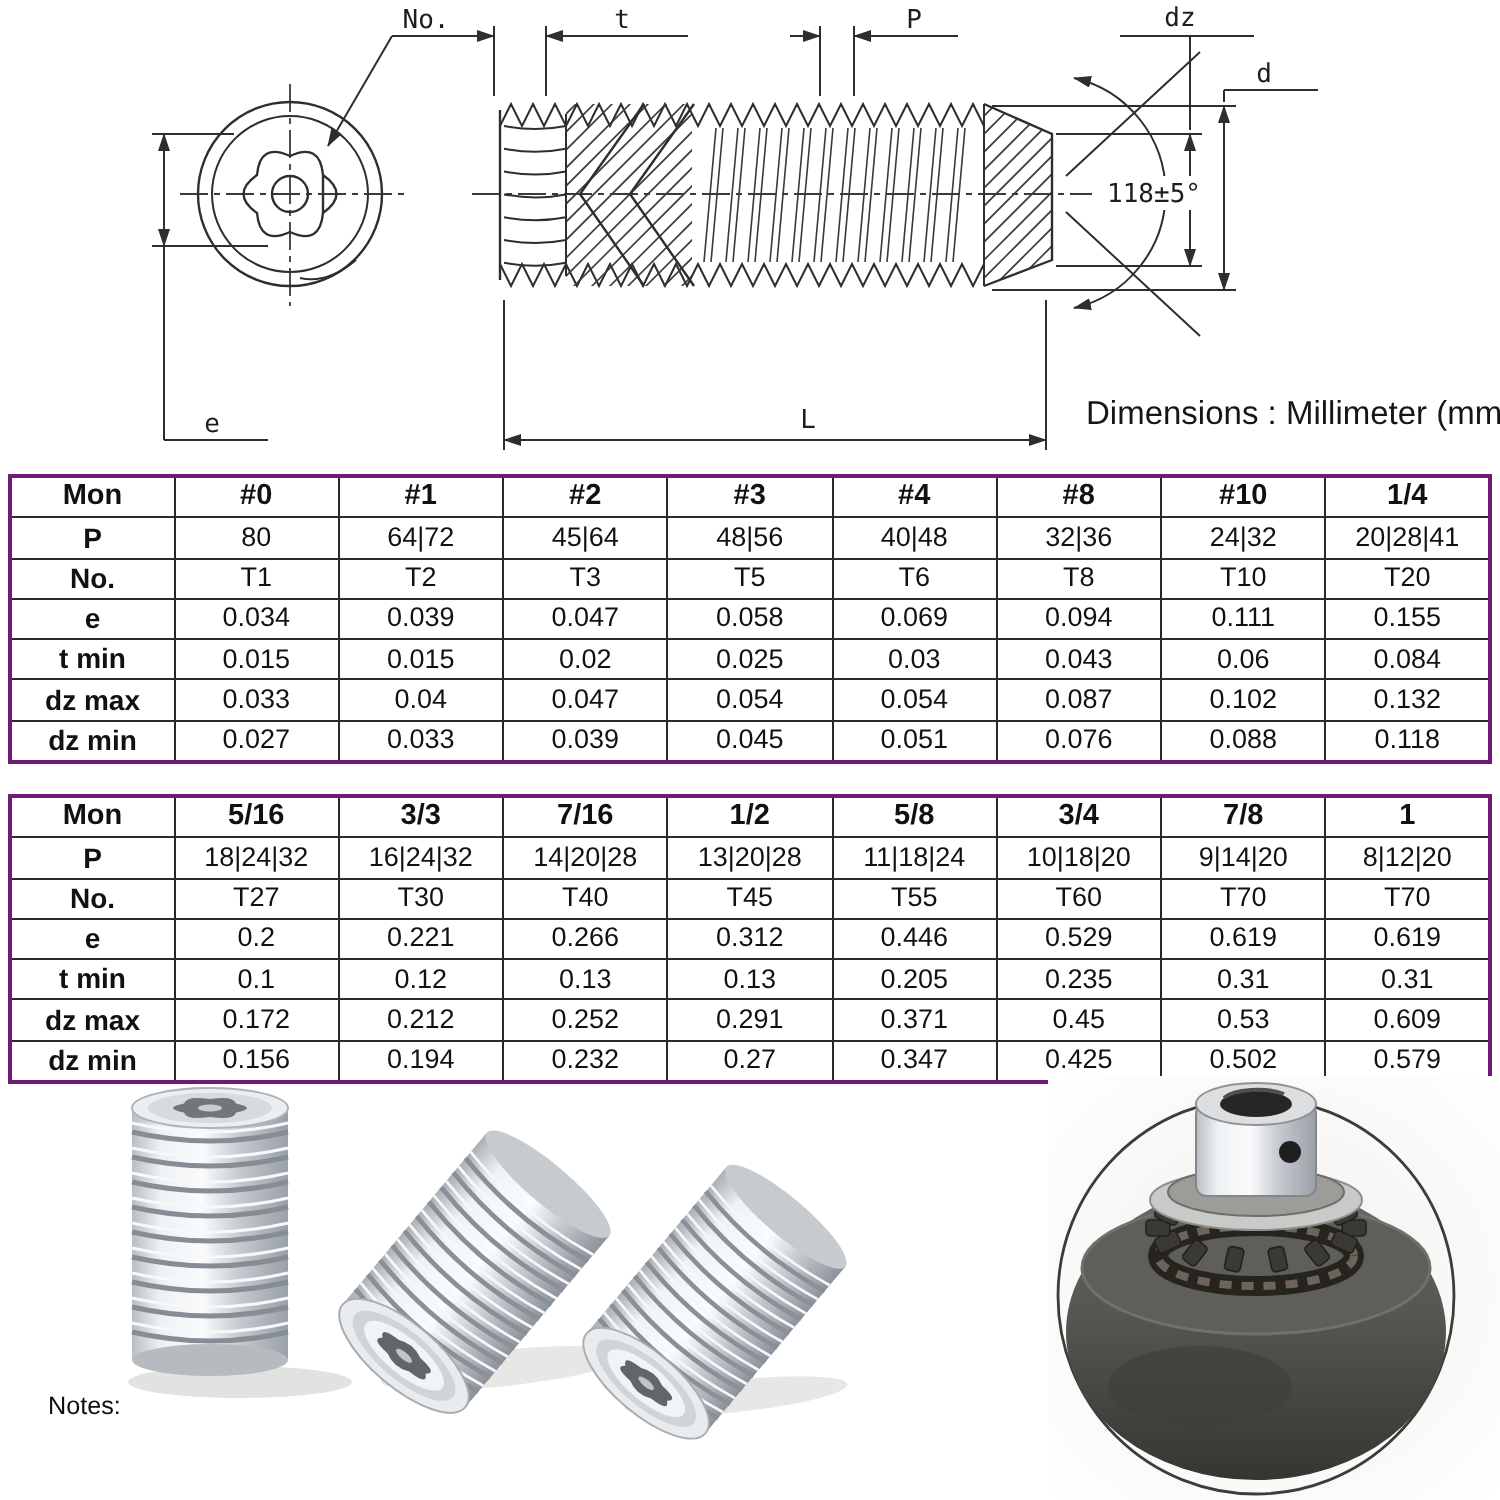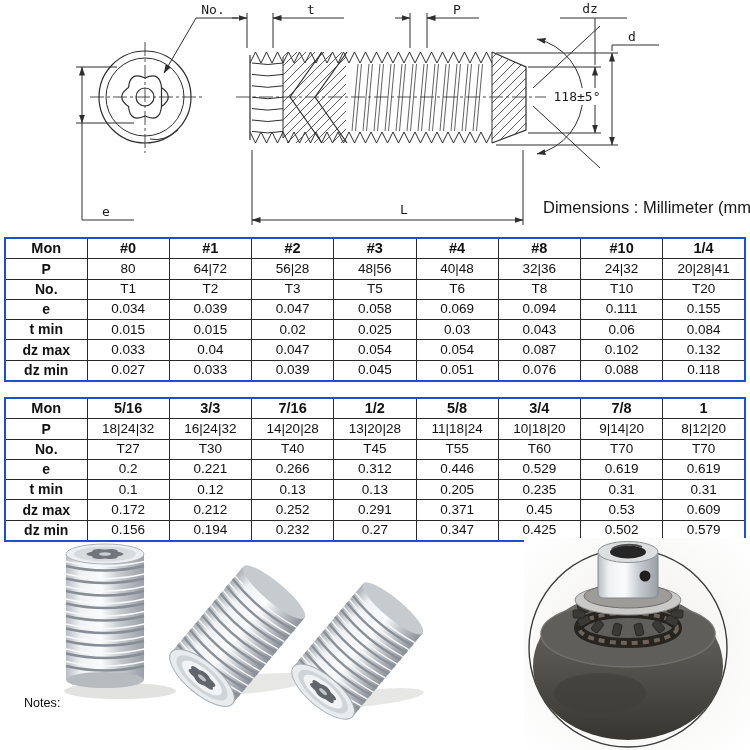--- a/index.html
+++ b/index.html
@@ -3,21 +3,21 @@
 <meta charset="utf-8">
 <style>
   html,body{margin:0;padding:0;background:#fff;}
   body{width:750px;height:750px;font-family:"Liberation Sans",sans-serif;}
   .sheet{position:relative;width:750px;height:750px;background:#fff;overflow:hidden;}
   svg{display:block;}
   #diagram-svg{position:absolute;left:0;top:0;}
   #photos-svg{position:absolute;left:0;top:538px;}
   .dim-note{position:absolute;left:543px;top:198px;font-size:16.5px;color:#161616;white-space:nowrap;}
   table.spec{position:absolute;left:4px;width:742px;border-collapse:collapse;table-layout:fixed;
-             text-align:center;color:#111;border:2px solid #1d4ed8;background:#fff;}
+             text-align:center;color:#111;border:2px solid #701a75;background:#fff;}
   table.spec th,table.spec td{border:1px solid #2a2a2a;height:19.3px;padding:0;line-height:1.05;vertical-align:middle;overflow:hidden;}
   table.spec thead th{font-weight:bold;font-size:14.5px;}
   table.spec tbody th{font-weight:bold;font-size:14px;}
   table.spec td{font-size:13.5px;font-weight:normal;}
   #t1{top:237px;} #t2{top:397px;}
   .notes{position:absolute;left:24px;top:695px;font-size:12.6px;color:#0d0d0d;line-height:17.5px;}
   .dlabel{font-family:"DejaVu Sans Mono",monospace;font-size:13px;fill:#1d1d1d;}
   .thin{stroke:#2e2e2e;stroke-width:1;fill:none;}
   .thin2{stroke:#2e2e2e;stroke-width:1.2;fill:none;}
   .hatch{stroke:#3a3a3a;stroke-width:.8;fill:none;}
@@ -148,21 +148,21 @@
           <th>#8</th>
           <th>#10</th>
           <th>1/4</th>
         </tr>
       </thead>
       <tbody>
         <tr>
           <th>P</th>
           <td>80</td>
           <td>64|72</td>
-          <td>56|28</td>
+          <td>45|64</td>
           <td>48|56</td>
           <td>40|48</td>
           <td>32|36</td>
           <td>24|32</td>
           <td>20|28|41</td>
         </tr>
         <tr>
           <th>No.</th>
           <td>T1</td>
           <td>T2</td>

